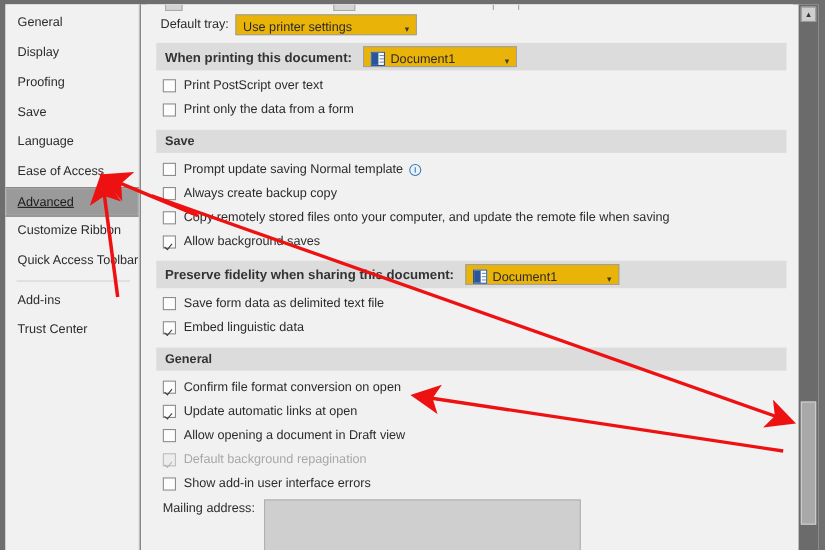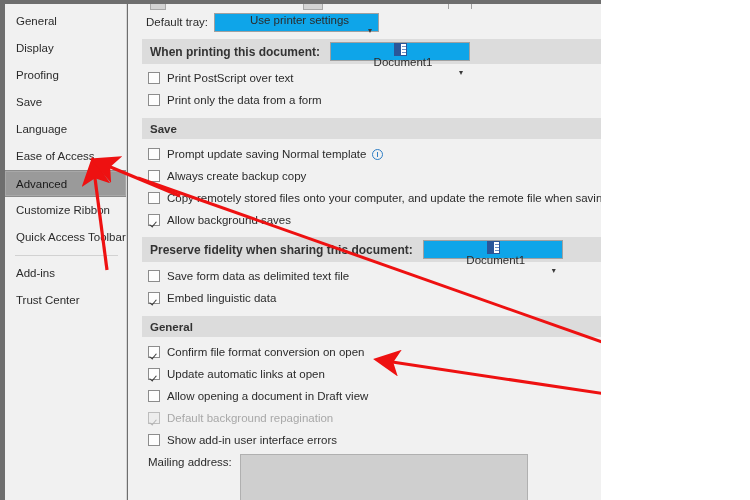--- a/index.html
+++ b/index.html
@@ -5,21 +5,21 @@
   * { box-sizing: border-box; }
   html, body {
     margin: 0; padding: 0;
     width: 750px; height: 500px;
     overflow: hidden;
     background: #ffffff;
     font-family: "Liberation Sans", sans-serif;
   }
   #screen {
     position: relative;
-    width: 601px; height: 500px;
+    width: 750px; height: 500px;
     background: #f1f1f1;
     overflow: hidden;
   }
 
   
   .edge-left {
     position: absolute; left: 0; top: 0; width: 5px; height: 500px;
     background: #6e6e6e;
   }
   .edge-top {
@@ -52,20 +52,21 @@
     color: #2b2b2b;
     white-space: nowrap;
     cursor: default;
   }
   .nav-item.selected {
     background: #9a9a9a;
     color: #1a1a1a;
     border-top: 1px solid #8b8b8b;
     border-bottom: 1px solid #8b8b8b;
     box-shadow: inset 0 0 0 1px #a8a8a8;
+    text-decoration: underline;
   }
   .nav-sep {
     height: 1px; background: #d2d2d2;
     margin: 4px 8px 4px 10px;
   }
 
   
   .pane {
     position: absolute; left: 128px; top: 4px;
     width: 593px; height: 496px;
@@ -94,29 +95,28 @@
   }
   .row.indent { padding-left: 20px; }
 
   .lbl {
     font-size: 11.5px; color: #2b2b2b;
     white-space: nowrap;
   }
 
   
   .combo {
-    display: inline-flex; align-items: center;
+    display: inline-flex; align-items: flex-end;
     height: 19px;
-    background: #0ea5e9;
+    background: #eab308;
     border: 1px solid #a0a0a0;
     font-size: 11.5px; color: #2b2b2b;
     padding: 0 0 0 6px;
     position: relative;
     cursor: default;
-    flex-direction: column;
   }
   .combo .ctext { white-space: nowrap; }
   .combo .caret {
     margin-left: auto;
     width: 16px; text-align: center;
     font-size: 8px; color: #3a3a3a;
   }
   .combo-tray { width: 165px; }
   .combo-doc  { width: 140px; }
 

